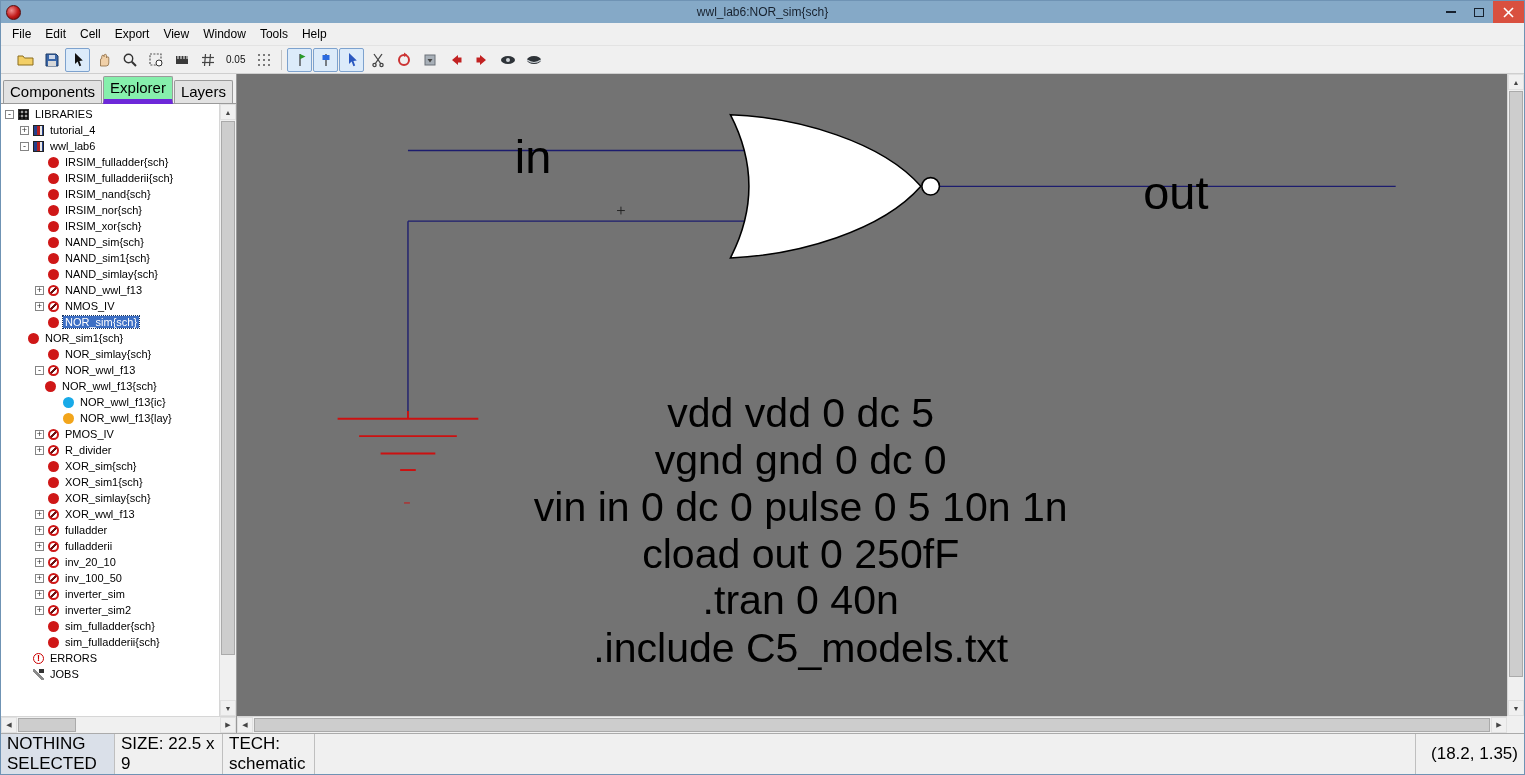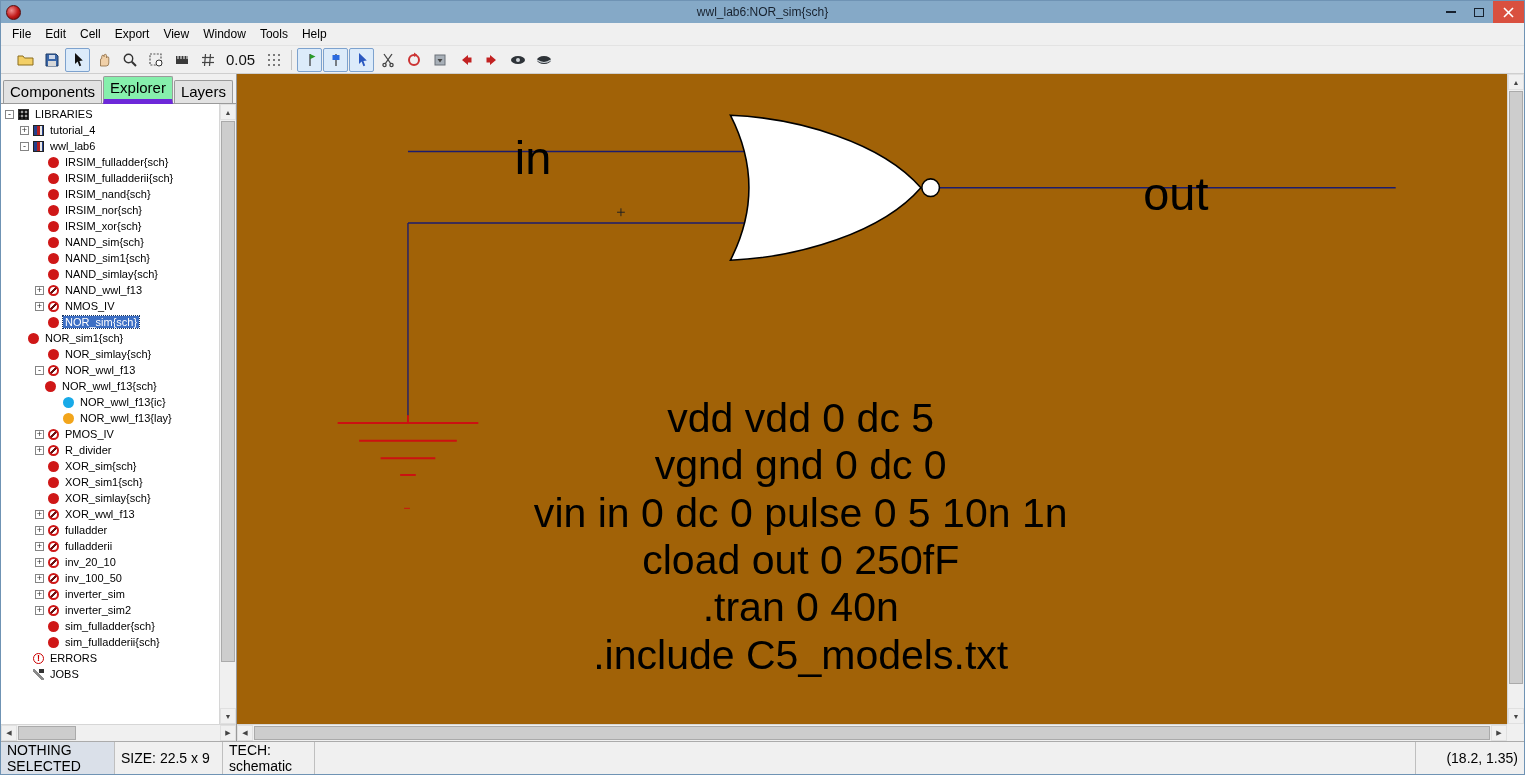--- a/index.html
+++ b/index.html
@@ -21,21 +21,21 @@
 
   
   .menubar { flex:0 0 23px; background:#f0f0f0; display:flex; align-items:center; padding-left:4px; border-bottom:1px solid #e3e3e3; }
   .menu-item { padding:4px 7px; font-size:12px; }
 
   
   .toolbar { flex:0 0 28px; background:#f0f0f0; border-bottom:1px solid #cfcfcf; display:flex; align-items:center; padding-left:12px; gap:1px; }
   .tool { width:25px; height:24px; display:flex; align-items:center; justify-content:center; border:1px solid transparent; border-radius:2px; }
   .tool.active { border:1px solid #7da2ce; background:#dcebfa; }
   .tool-sep { width:1px; height:20px; background:#c4c4c4; margin:0 4px; }
-  .align-value { font-size:15px; padding:0 5px; color:#111; }
+  .align-value { font-size:10px; padding:0 5px; color:#111; }
 
   
   .main { flex:1 1 auto; display:flex; min-height:0; }
 
   
   .sidebar { flex:0 0 207px; display:flex; flex-direction:column; background:#f0f0f0; border-right:1px solid #9a9a9a; min-height:0; }
   .tabs { flex:0 0 20px; display:flex; align-items:flex-end; padding:2px 2px 0 2px; border-bottom:1px solid #9a9a9a; }
   .tab { padding:2px 6px 3px; border:1px solid #9a9a9a; border-bottom:none; background:#e2e2e2; border-radius:2px 2px 0 0; margin-right:1px; font-size:15px; }
   .tab.active { background:#86efac; border-bottom:5px solid #6d28d9; margin-bottom:-1px; }
   .sidebar-body { flex:1 1 auto; display:flex; min-height:0; background:#fff; }
@@ -63,25 +63,25 @@
   .vscroll { flex:0 0 17px; background:#f0f0f0; border-left:1px solid #d6d6d6; display:flex; flex-direction:column; }
   .hscroll { flex:0 0 17px; background:#f0f0f0; border-top:1px solid #d6d6d6; display:flex; }
   .scroll-btn { flex:0 0 16px; display:flex; align-items:center; justify-content:center; font-size:7px; color:#444; background:#f0f0f0; border:1px solid #e0e0e0; }
   .scroll-track { flex:1 1 auto; position:relative; }
   .scroll-thumb { position:absolute; background:#cdcdcd; border:1px solid #aaa; }
   .corner { flex:0 0 17px; background:#f0f0f0; }
 
   
   .canvas-area { flex:1 1 auto; display:flex; flex-direction:column; min-width:0; min-height:0; }
   .canvas-row { flex:1 1 auto; display:flex; min-height:0; }
-  .canvas { flex:1 1 auto; position:relative; background:#a16207; overflow:hidden; }
+  .canvas { flex:1 1 auto; position:relative; background:#737373; overflow:hidden; }
   .canvas svg { position:absolute; inset:0; width:100%; height:100%; }
 
   
-  .statusbar { flex:0 0 22px; background:#f0f0f0; border-top:1px solid #ababab; display:flex; align-items:stretch; font-size:14px; }
+  .statusbar { flex:0 0 22px; background:#f0f0f0; border-top:1px solid #ababab; display:flex; align-items:stretch; font-size:17px; }
   .sb-seg { display:flex; align-items:center; padding:0 6px; border-right:1px solid #bfbfbf; }
   .sb-selection { width:114px; background:#dae0e9; }
   .sb-size { width:108px; }
   .sb-tech { width:92px; }
   .sb-spacer { flex:1 1 auto; border-right:1px solid #bfbfbf; }
   .sb-coords { width:108px; justify-content:flex-end; border-right:none; }
 </style>
 </head>
 <body>
 

